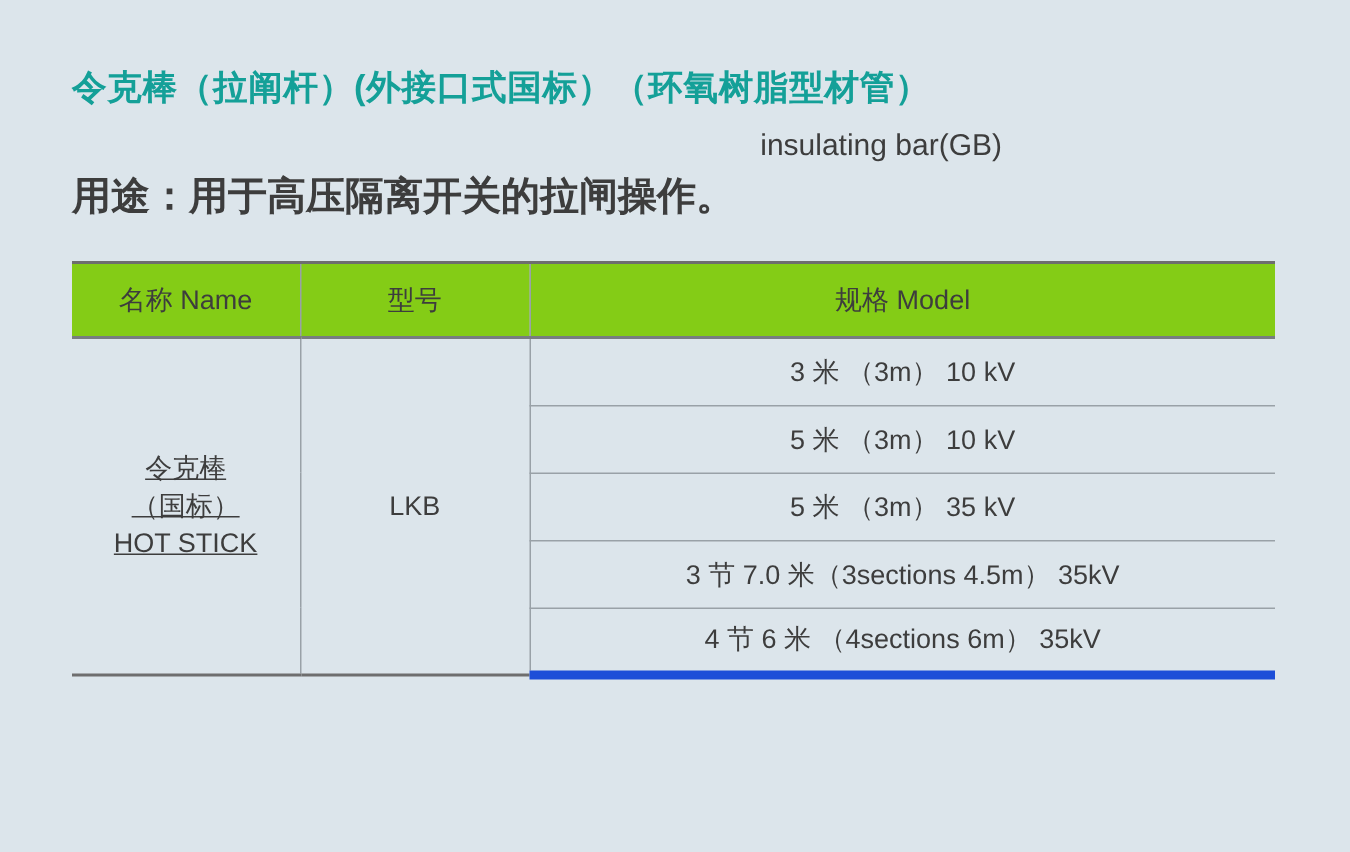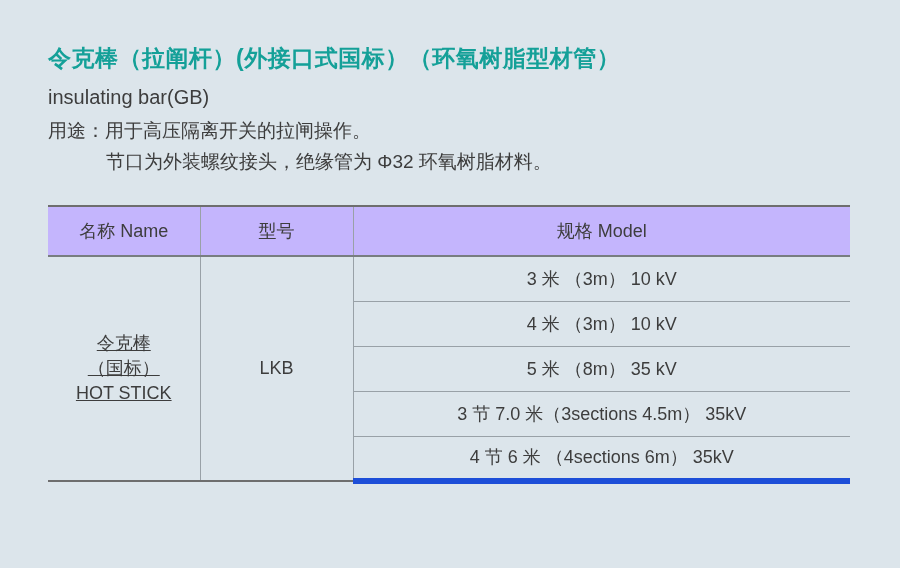--- a/index.html
+++ b/index.html
@@ -26,40 +26,42 @@
     font-size: 23px;
     line-height: 28px;
     font-weight: bold;
     letter-spacing: 0.5px;
     white-space: nowrap;
   }
   .subtitle {
     margin: 13px 0 0 0;
     font-size: 20px;
     line-height: 25px;
+    text-align: right;
   }
   .desc {
     margin-top: 5px;
-    font-size: 19px;
+    font-size: 26px;
     line-height: 31px;
+    font-weight: bold;
   }
   .desc-line { white-space: nowrap; }
   .desc-indent { padding-left: 58px; }
 
   table.spec-table {
     border-collapse: collapse;
     table-layout: fixed;
     width: 802px;
     margin-top: 28px;
     border-top: 2px solid #6e6e6e;
   }
   .spec-table col.c1 { width: 152px; }
   .spec-table col.c2 { width: 153px; }
   .spec-table th {
-    background: #c4b5fd;
+    background: #84cc16;
     height: 50px;
     font-weight: normal;
     font-size: 18px;
     color: #3d3d3d;
     border-bottom: 2px solid #787d80;
     text-align: center;
     vertical-align: middle;
   }
   .spec-table td {
     height: 45px;
@@ -80,21 +82,20 @@
 <body>
 
 <div class="page">
 
   <h1 class="title">令克棒（拉阐杆）(外接口式国标）（环氧树脂型材管）</h1>
 
   <div class="subtitle">insulating bar(GB)</div>
 
   <div class="desc">
     <div class="desc-line">用途：用于高压隔离开关的拉闸操作。</div>
-    <div class="desc-line desc-indent">节口为外装螺纹接头，绝缘管为 Φ32 环氧树脂材料。</div>
   </div>
 
   <table class="spec-table">
     <colgroup>
         <col class="c1">
         <col class="c2">
         <col class="c3">
       </colgroup>
     <thead>
       <tr>
@@ -107,24 +108,24 @@
       <tr class="first">
         <td class="vline name-cell" rowspan="5">
           <div>令克棒</div>
           <div>（国标）</div>
           <div>HOT STICK</div>
         </td>
         <td class="vline" rowspan="5">LKB</td>
         <td class="spec">3 米 （3m） 10 kV</td>
       </tr>
       <tr>
-        <td class="spec">4 米 （3m） 10 kV</td>
+        <td class="spec">5 米 （3m） 10 kV</td>
       </tr>
       <tr>
-        <td class="spec">5 米 （8m） 35 kV</td>
+        <td class="spec">5 米 （3m） 35 kV</td>
       </tr>
       <tr>
         <td class="spec">3 节 7.0 米（3sections 4.5m） 35kV</td>
       </tr>
       <tr class="last">
         <td class="spec">4 节 6 米 （4sections 6m） 35kV</td>
       </tr>
     </tbody>
   </table>
 

